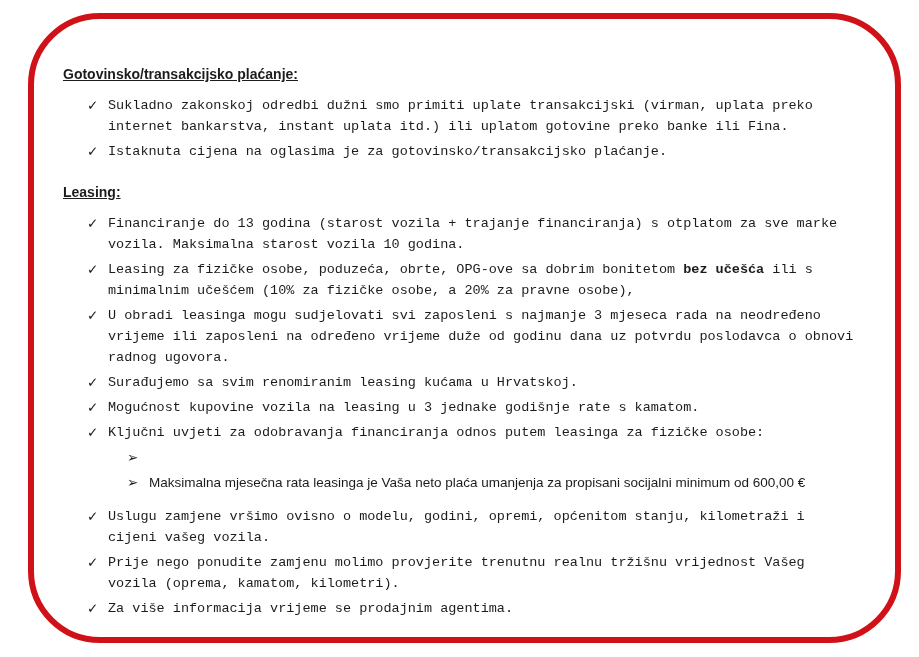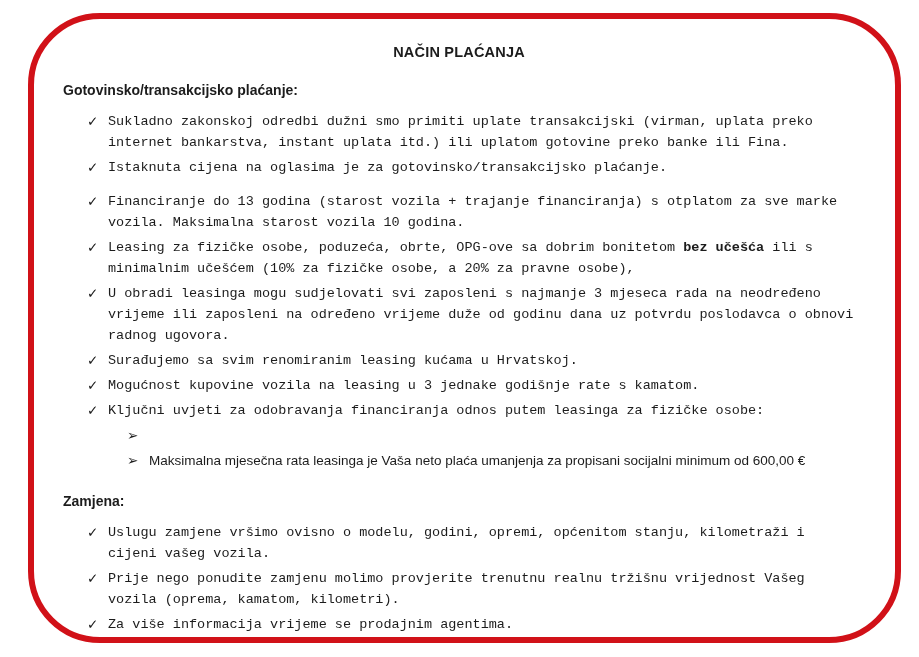--- a/index.html
+++ b/index.html
@@ -33,20 +33,21 @@
     text-align: center;
     font-weight: bold;
     font-size: 14.5px;
     letter-spacing: 0.2px;
     margin: 0 0 0 0;
   }
   .section-heading {
     font-weight: bold;
     font-size: 14px;
     margin: 22px 0 0 0;
+    text-decoration: underline;
   }
   .bullet-list {
     margin-top: 13px;
   }
   .bullet {
     display: flex;
     align-items: flex-start;
     margin: 0 0 4px 24px;
     font-size: 13.5px;
     line-height: 21px;
@@ -76,37 +77,37 @@
   .bold { font-weight: bold; }
 </style>
 </head>
 <body>
 
 <div class="page">
   <div class="frame" style="border-color: rgb(209, 17, 24);"></div>
 
   <div class="content">
 
-    <div class="doc-title">NAČIN PLAĆANJA</div>
 
     <div>
       <div class="section-heading">Gotovinsko/transakcijsko plaćanje:</div>
       <div class="bullet-list">
         <div class="bullet">
           <span class="marker">✓</span>
           <span class="btext">Sukladno zakonskoj odredbi dužni smo primiti uplate transakcijski (virman, uplata preko internet bankarstva, instant uplata itd.) ili uplatom gotovine preko banke ili Fina.</span>
         </div>
         <div class="bullet">
           <span class="marker">✓</span>
           <span class="btext">Istaknuta cijena na oglasima je za gotovinsko/transakcijsko plaćanje.</span>
         </div>
       </div>
     </div>
 
     <div>
+      <div class="section-heading">Leasing:</div>
       <div class="bullet-list">
         <div class="bullet">
           <span class="marker">✓</span>
           <span class="btext">Financiranje  do 13 godina (starost vozila + trajanje financiranja) s otplatom za sve marke vozila. Maksimalna starost vozila 10 godina.</span>
         </div>
         <div class="bullet">
           <span class="marker">✓</span>
           <span class="btext"><span>Leasing za fizičke osobe, poduzeća, obrte, OPG-ove sa dobrim bonitetom </span><span class="bold">bez učešća</span><span> ili s minimalnim učešćem (10% za fizičke osobe, a 20% za pravne osobe),</span></span>
         </div>
         <div class="bullet">
@@ -131,21 +132,20 @@
           </div>
           <div class="sub-bullet">
             <span class="marker">➢</span>
             <span class="btext">Maksimalna mjesečna rata leasinga je Vaša neto plaća umanjenja za propisani socijalni minimum od 600,00 €</span>
           </div>
         </div>
       </div>
     </div>
 
     <div>
-      <div class="section-heading">Zamjena:</div>
       <div class="bullet-list">
         <div class="bullet">
           <span class="marker">✓</span>
           <span class="btext">Uslugu zamjene vršimo ovisno o modelu, godini, opremi, općenitom stanju, kilometraži i cijeni vašeg vozila.</span>
         </div>
         <div class="bullet">
           <span class="marker">✓</span>
           <span class="btext">Prije nego ponudite zamjenu molimo provjerite trenutnu realnu tržišnu vrijednost Vašeg vozila (oprema, kamatom, kilometri).</span>
         </div>
         <div class="bullet">

